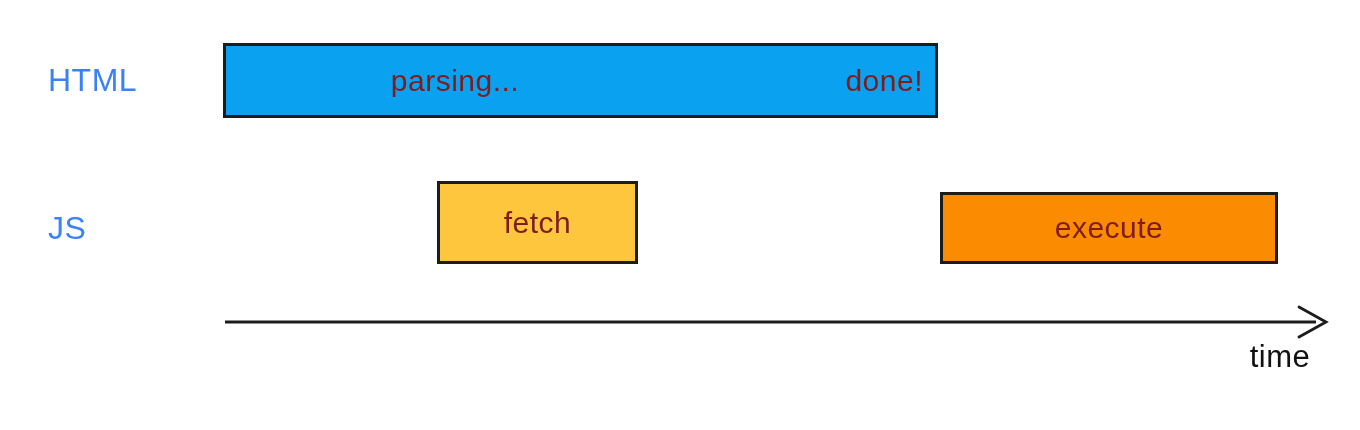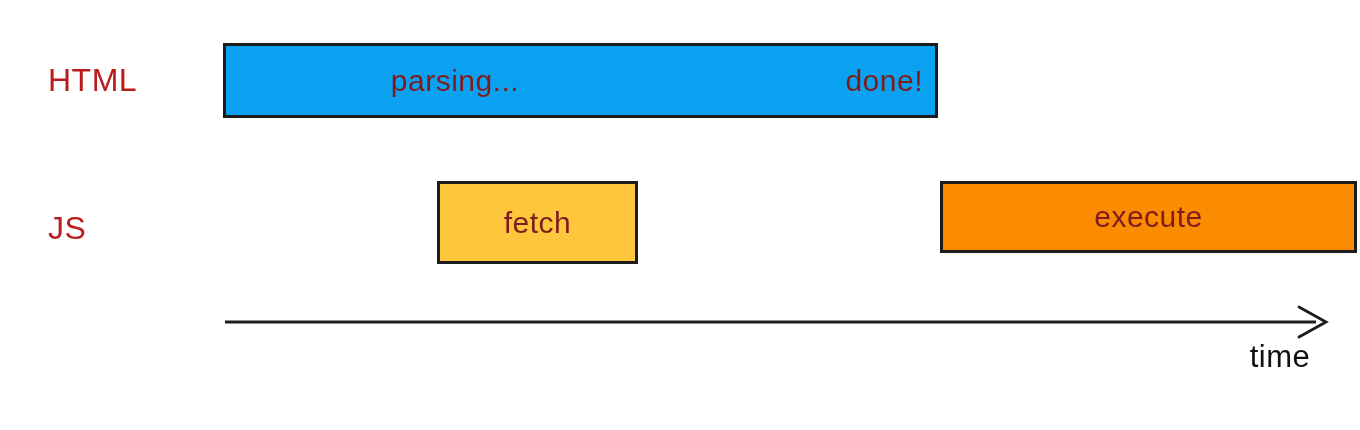--- a/index.html
+++ b/index.html
@@ -14,21 +14,21 @@
     background: #ffffff;
     font-family: "Liberation Sans", "DejaVu Sans", sans-serif;
     color: #111111;
     overflow: hidden;
   }
   .row-label {
     position: absolute;
     left: 48px;
     font-size: 32px;
     font-weight: 400;
-    color: #b91c1c;
+    color: #3b82f6;
     line-height: 1;
     letter-spacing: 0.5px;
   }
   .row-label.html { top: 64px; }
   .row-label.js   { top: 200px; margin-top: 12px; }
 
   .bar {
     position: absolute;
     box-sizing: border-box;
     border: 3px solid #1c1c1c;
@@ -59,22 +59,22 @@
   }
   .bar.fetch {
     left: 437px;
     top: 181px;
     width: 201px;
     height: 83px;
     align-items: center;
   }
   .bar.execute {
     left: 940px;
-    top: 181px;
-    width: 417px;
+    top: 192px;
+    width: 338px;
     height: 72px;
   }
 
   .axis-svg {
     position: absolute;
     left: 0;
     top: 0;
     width: 1360px;
     height: 430px;
     pointer-events: none;

